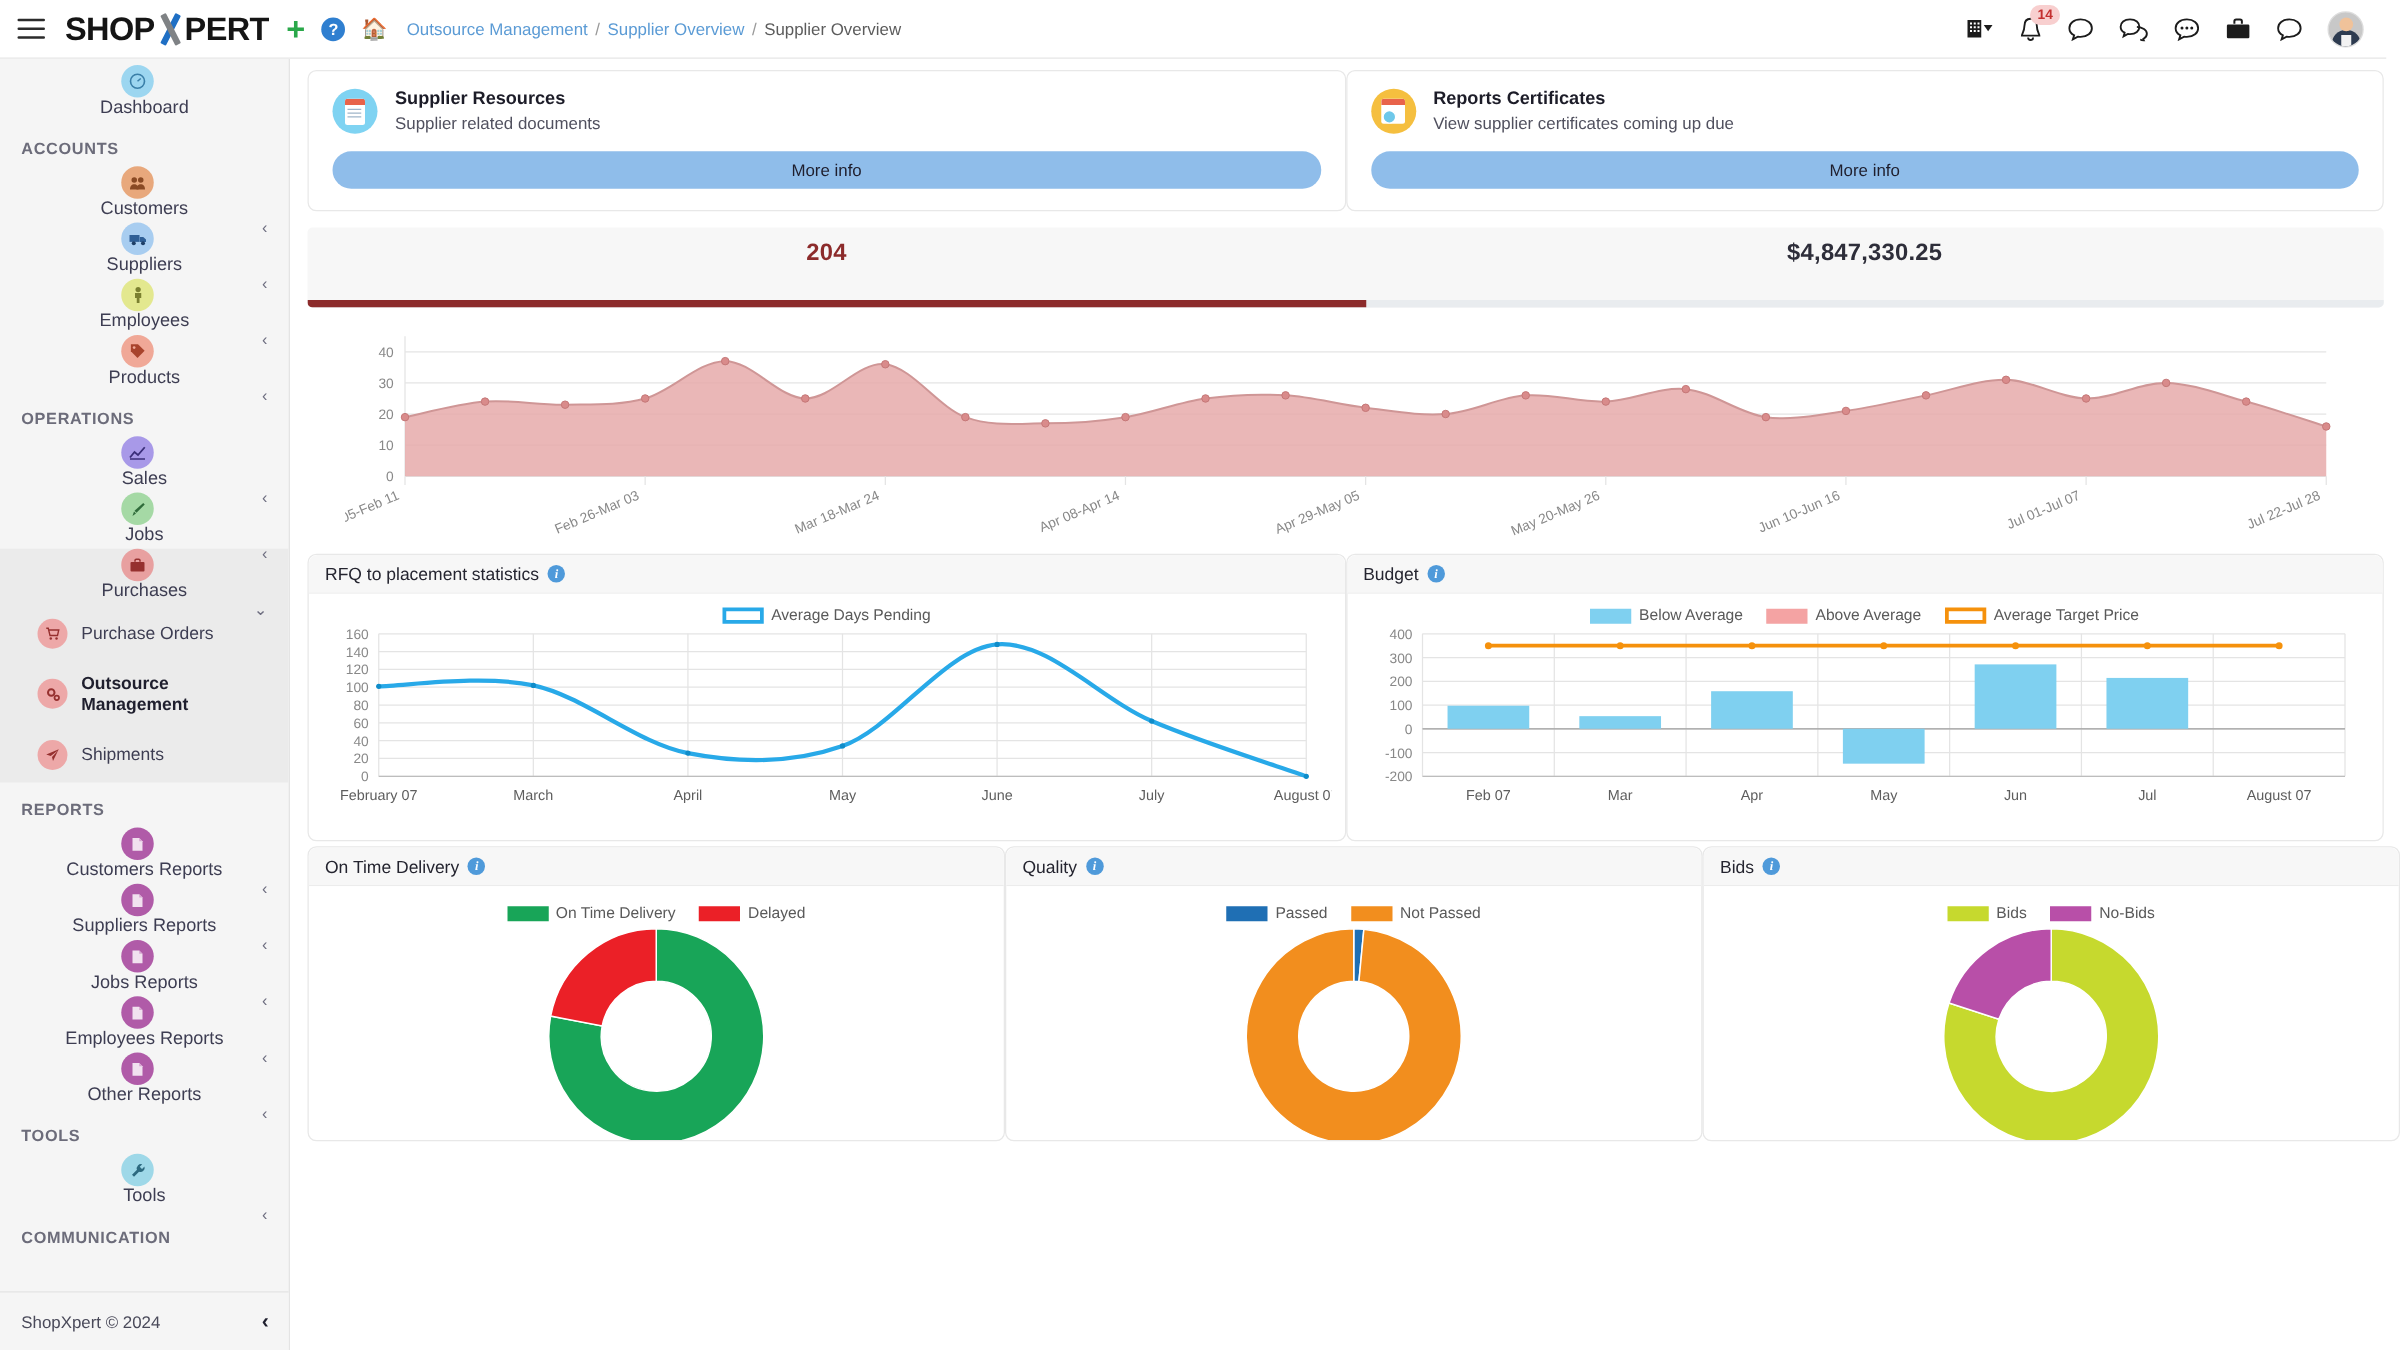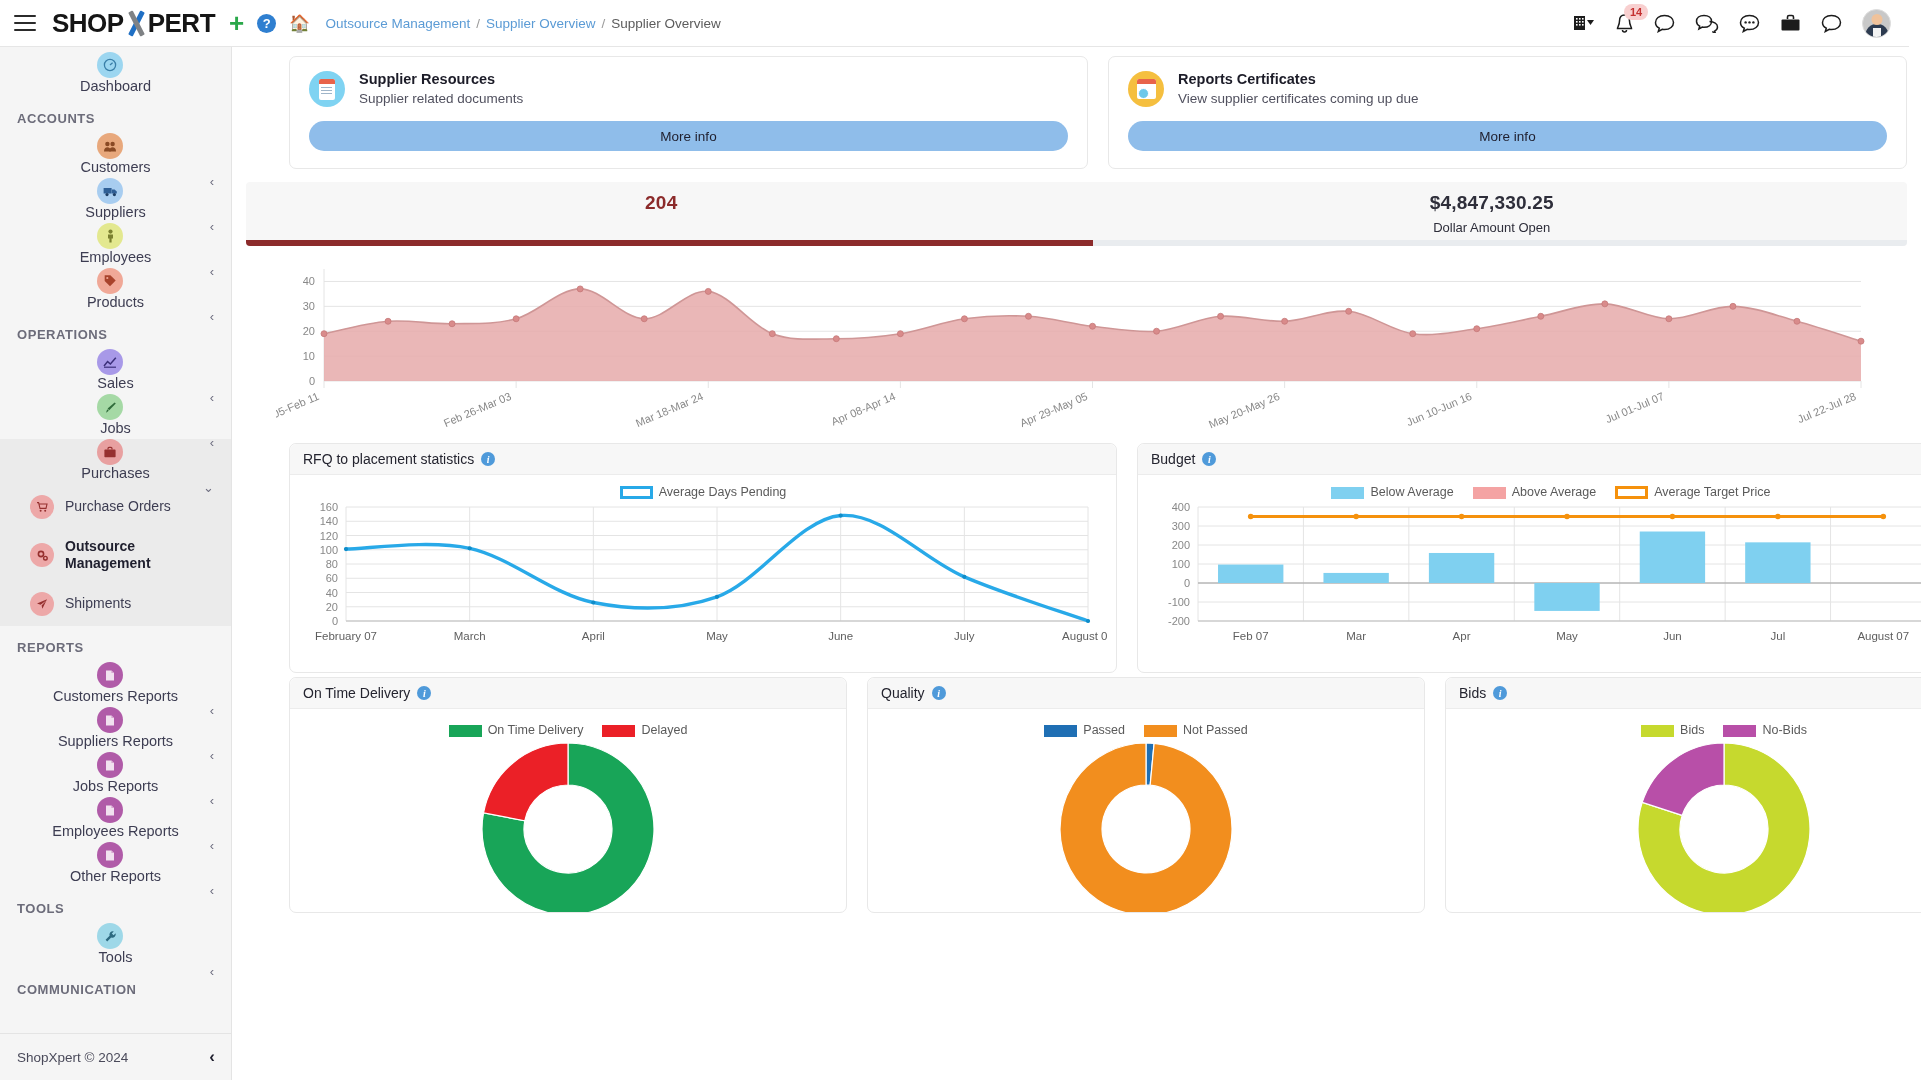--- a/index.html
+++ b/index.html
@@ -87,21 +87,21 @@
     background: #f5f5f5; border-top: 1px solid #e4e4e4; display: flex;
     align-items: center; padding: 0 17px; }
   #sidebar-footer .cp { font-size: 13.5px; color: #4a4a5a; }
   #sidebar-footer .collapse { margin-left: auto; font-size: 17px; color: #1f1f2e;
     font-weight: bold; cursor: pointer; }
 
   
   #main { position: absolute; top: 47px; left: 232px; width: 1689px; height: 1033px;
     background: #ffffff; overflow: hidden; padding: 9px 14px 0 14px; }
 
-  .row { display: flex; gap: 20px; margin-left: 43px; }
+  .row { display: flex; gap: 0; }
 
   .card { background: #fff; border: 1px solid #e8e8e8; border-radius: 7px; }
 
   
   .infocard { flex: 1; padding: 14px 19px 17px 19px; }
   .infocard-top { display: flex; align-items: flex-start; gap: 14px; }
   .ic-badge { width: 36px; height: 36px; border-radius: 50%; flex: 0 0 36px;
     display: flex; align-items: center; justify-content: center; position: relative; }
   .ic-doc { background: #7fd3f2; }
   .ic-cal { background: #f5bf3f; }
@@ -483,21 +483,20 @@
       <button class="moreinfo">More info</button>
     </div>
   </div>
 
   <div id="stats">
     <div class="stat red">
       <div class="val">204</div>
     </div>
     <div class="stat dark">
       <div class="val">$4,847,330.25</div>
-      <div class="lab">Dollar Amount Open</div>
     </div>
     <div id="stats-bar">
         <i style="width: 51%;"></i>
       </div>
   </div>
 
   <div id="areacard">
     <svg id="areasvg" width="1601" height="178" viewBox="0 0 1601 178">
         <line x1="48" y1="122" x2="1585" y2="122" class="gl"></line>
         <text x="39" y="126" class="axis-txt" text-anchor="end">0</text>

